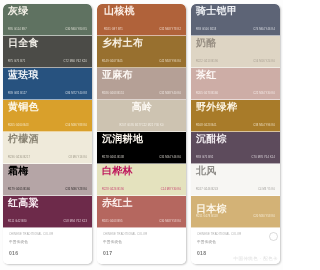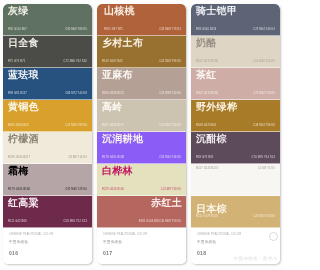--- a/index.html
+++ b/index.html
@@ -196,42 +196,42 @@
             <span class="code cmyk">C42 M58 Y96 K0</span>
           </div>
         </div>
         <div class="band" style="background: rgb(181, 160, 150); color: rgb(252, 247, 243);">
           <div class="band-name">亚麻布</div>
           <div class="band-codes">
             <span class="code rgb">R186 G163 B151</span>
             <span class="code cmyk">C32 M38 Y40 K0</span>
           </div>
         </div>
-        <div class="band" style="background: rgb(205, 195, 177); color: rgb(252, 249, 243);">
+        <div class="band" style="background: rgb(205, 195, 177); color: rgb(252, 249, 243); align-items: center;">
           <div class="band-name">高岭</div>
           <div class="band-codes">
             <span class="code rgb">R207 G195 B177</span>
             <span class="code cmyk">C22 M22 Y30 K0</span>
           </div>
         </div>
-        <div class="band" style="background: #8b5cf6; color: rgb(251, 246, 238);">
+        <div class="band" style="background: #000000; color: rgb(251, 246, 238);">
           <div class="band-name">沉润耕地</div>
           <div class="band-codes">
             <span class="code rgb">R178 G161 B138</span>
             <span class="code cmyk">C35 M34 Y46 K0</span>
           </div>
         </div>
         <div class="band" style="background: rgb(228, 226, 190); color: #be185d;">
           <div class="band-name">白桦林</div>
           <div class="band-codes">
             <span class="code rgb">R228 G226 B190</span>
             <span class="code cmyk">C14 M8 Y30 K0</span>
           </div>
         </div>
-        <div class="band" style="background: rgb(181, 103, 95); color: rgb(251, 238, 236); align-items: flex-end;">
+        <div class="band" style="background: rgb(181, 103, 95); color: rgb(251, 238, 236);">
           <div class="band-name">赤红土</div>
           <div class="band-codes">
             <span class="code rgb">R181 G103 B95</span>
             <span class="code cmyk">C30 M68 Y58 K0</span>
           </div>
         </div>
       </div>
       <div class="footer">
         <div class="footer-top">CHINESE TRADITIONAL COLOR</div>
         <div class="footer-sub">中国传统色</div>
@@ -269,20 +269,21 @@
           </div>
         </div>
         <div class="band" style="background: rgb(93, 75, 92); color: rgb(241, 236, 240);">
           <div class="band-name">沉酣棕</div>
           <div class="band-codes">
             <span class="code rgb">R93 G75 B92</span>
             <span class="code cmyk">C70 M76 Y54 K14</span>
           </div>
         </div>
         <div class="band" style="background: rgb(247, 246, 243); color: rgb(142, 140, 136);">
+          <div class="band-name">北风</div>
           <div class="band-codes">
             <span class="code rgb">R247 G246 B243</span>
             <span class="code cmyk">C4 M3 Y5 K0</span>
           </div>
         </div>
         <div class="band" style="background: rgb(211, 178, 118); color: rgb(252, 246, 233); justify-content: center;">
           <div class="band-name">日本棕</div>
           <div class="band-codes">
             <span class="code rgb">R211 G178 B118</span>
             <span class="code cmyk">C20 M30 Y58 K0</span>

